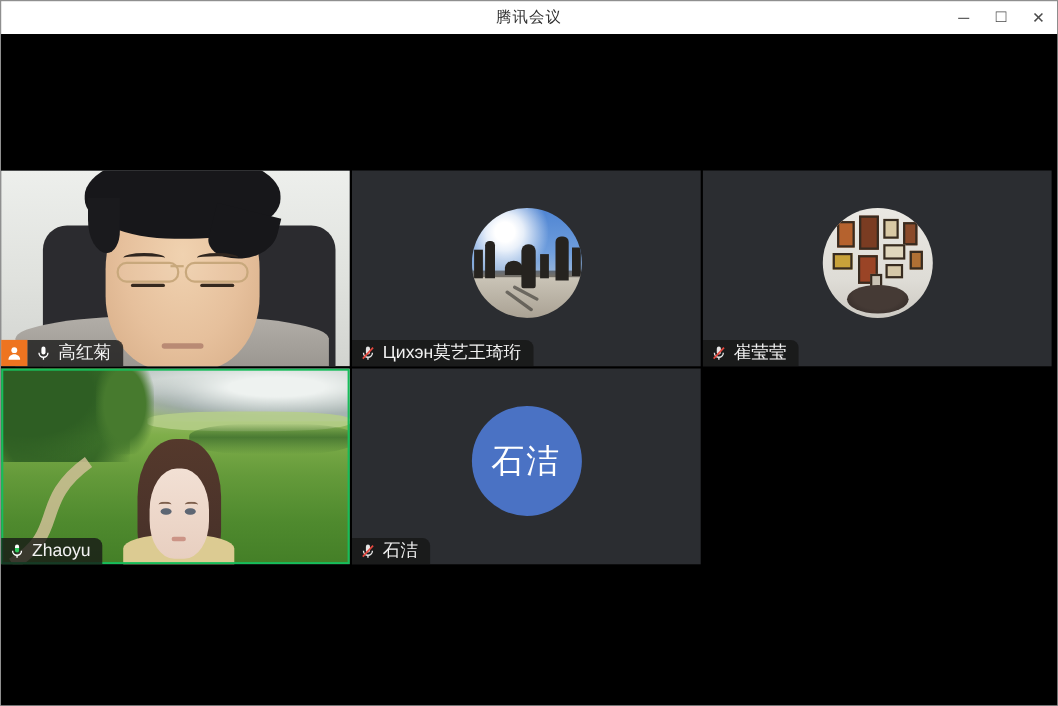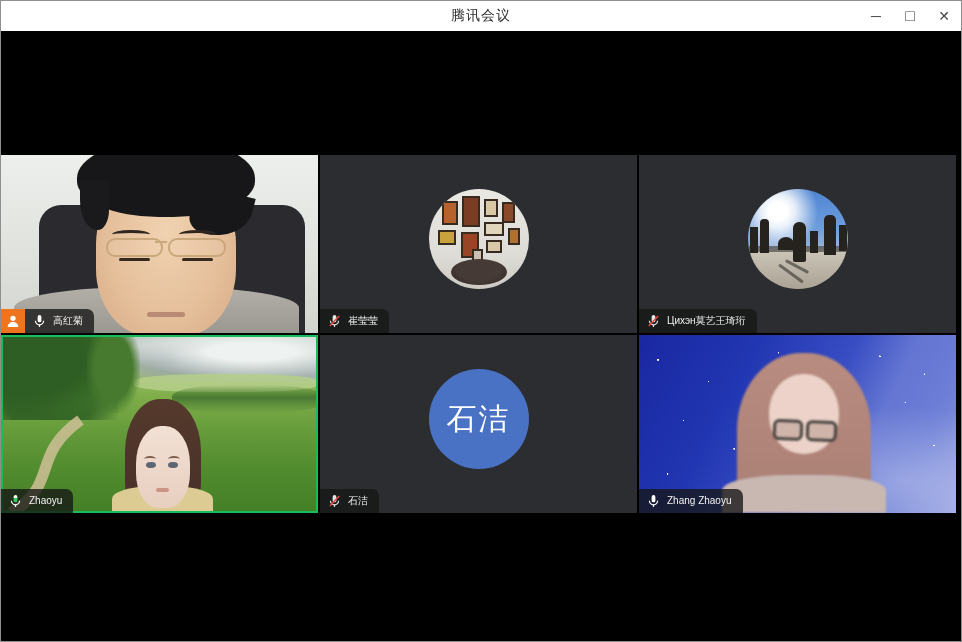--- a/index.html
+++ b/index.html
@@ -17,21 +17,21 @@
   .stage{position:relative;height:610px;background:#000;overflow:hidden;}
   .grid{position:absolute;top:124px;left:0;right:5px;height:358px;display:grid;
     grid-template-columns:repeat(3,1fr);grid-template-rows:178px 178px;gap:2px;}
   .tile{position:relative;background:#2b2d31;overflow:hidden;}
   .tile .shape{position:absolute;}
 
   
   .plate-row{position:absolute;left:0;bottom:0;display:flex;align-items:stretch;z-index:10;}
   .hostbadge{width:24px;height:24px;background:#ee7420;display:flex;align-items:center;justify-content:center;flex:none;}
   .plate{display:flex;align-items:center;gap:6px;background:rgba(22,22,22,0.78);color:#f2f2f2;
-    font-size:10px;line-height:16px;padding:4px 11px 4px 7px;border-radius:0 7px 0 0;height:24px;box-sizing:border-box;white-space:nowrap;}
+    font-size:16px;line-height:16px;padding:4px 11px 4px 7px;border-radius:0 7px 0 0;height:24px;box-sizing:border-box;white-space:nowrap;}
   .plate svg{flex:none;}
 
   
   .active-ring{position:absolute;inset:0;border:2px solid #17bd5b;z-index:9;pointer-events:none;}
 
   
   .avatar-center{position:absolute;inset:0;display:flex;align-items:center;justify-content:center;}
   .circle{width:100px;height:100px;border-radius:50%;overflow:hidden;position:relative;margin-top:-10px;flex:none;}
   .circle-blue{background:#4a72c4;display:flex;align-items:center;justify-content:center;
     color:#fff;font-size:30px;letter-spacing:2px;}
@@ -166,20 +166,48 @@
               <path d="M5.5 11.5a6.5 6.5 0 0 0 13 0" fill="none" stroke="#fff" stroke-width="2"></path>
               <line x1="12" y1="18" x2="12" y2="21.5" stroke="#fff" stroke-width="2"></line>
             </svg>
             <span>高红菊</span>
           </div>
         </div>
       </div>
 
       <div class="tile">
         <div class="avatar-center">
+          <div class="circle av-sun">
+            <div class="hz"></div>
+            <div class="sil" style="left:2px;top:38px;width:8px;height:26px;"></div>
+            <div class="sil" style="left:12px;top:30px;width:9px;height:34px;border-radius:4px 4px 0 0;"></div>
+            <div class="sil" style="left:30px;top:48px;width:16px;height:13px;border-radius:50% 50% 0 0;"></div>
+            <div class="sil" style="left:45px;top:33px;width:13px;height:40px;border-radius:6px 6px 2px 2px;"></div>
+            <div class="sil" style="left:62px;top:42px;width:8px;height:22px;"></div>
+            <div class="sil" style="left:76px;top:26px;width:12px;height:40px;border-radius:5px 5px 0 0;"></div>
+            <div class="sil" style="left:91px;top:36px;width:8px;height:26px;"></div>
+            <div class="sh" style="left:36px;top:76px;width:26px;transform:rotate(28deg);"></div>
+            <div class="sh" style="left:28px;top:83px;width:30px;transform:rotate(36deg);"></div>
+          </div>
+        </div>
+        <div class="plate-row">
+          <div class="plate">
+            <svg class="mic" viewBox="0 0 24 24">
+              <rect x="9" y="2.5" width="6" height="11.5" rx="3" fill="#e6e6e6"></rect>
+              <path d="M5.5 11.5a6.5 6.5 0 0 0 13 0" fill="none" stroke="#e6e6e6" stroke-width="2"></path>
+              <line x1="12" y1="18" x2="12" y2="21.5" stroke="#e6e6e6" stroke-width="2"></line>
+              <line x1="4.5" y1="20" x2="19.5" y2="4" stroke="#e5483f" stroke-width="2.4"></line>
+            </svg>
+            <span>Цихэн莫艺王琦珩</span>
+          </div>
+        </div>
+      </div>
+
+      <div class="tile">
+        <div class="avatar-center">
           <div class="circle av-gal">
             <div class="frame" style="left:13px;top:12px;width:16px;height:24px;background:#b5622e;"></div>
             <div class="frame" style="left:33px;top:7px;width:18px;height:31px;background:#7a3c22;"></div>
             <div class="frame" style="left:55px;top:10px;width:14px;height:18px;background:#d9c9a4;"></div>
             <div class="frame" style="left:73px;top:13px;width:13px;height:21px;background:#8a4a2a;"></div>
             <div class="frame" style="left:9px;top:41px;width:18px;height:15px;background:#c8a23a;"></div>
             <div class="frame" style="left:32px;top:43px;width:18px;height:26px;background:#9a4426;"></div>
             <div class="frame" style="left:55px;top:33px;width:20px;height:14px;background:#e0d6bc;"></div>
             <div class="frame" style="left:57px;top:51px;width:16px;height:13px;background:#d6c8a8;"></div>
             <div class="frame" style="left:79px;top:39px;width:12px;height:17px;background:#b07034;"></div>
@@ -189,48 +217,20 @@
         </div>
         <div class="plate-row">
           <div class="plate">
             <svg class="mic" viewBox="0 0 24 24">
               <rect x="9" y="2.5" width="6" height="11.5" rx="3" fill="#e6e6e6"></rect>
               <path d="M5.5 11.5a6.5 6.5 0 0 0 13 0" fill="none" stroke="#e6e6e6" stroke-width="2"></path>
               <line x1="12" y1="18" x2="12" y2="21.5" stroke="#e6e6e6" stroke-width="2"></line>
               <line x1="4.5" y1="20" x2="19.5" y2="4" stroke="#e5483f" stroke-width="2.4"></line>
             </svg>
             <span>崔莹莹</span>
-          </div>
-        </div>
-      </div>
-
-      <div class="tile">
-        <div class="avatar-center">
-          <div class="circle av-sun">
-            <div class="hz"></div>
-            <div class="sil" style="left:2px;top:38px;width:8px;height:26px;"></div>
-            <div class="sil" style="left:12px;top:30px;width:9px;height:34px;border-radius:4px 4px 0 0;"></div>
-            <div class="sil" style="left:30px;top:48px;width:16px;height:13px;border-radius:50% 50% 0 0;"></div>
-            <div class="sil" style="left:45px;top:33px;width:13px;height:40px;border-radius:6px 6px 2px 2px;"></div>
-            <div class="sil" style="left:62px;top:42px;width:8px;height:22px;"></div>
-            <div class="sil" style="left:76px;top:26px;width:12px;height:40px;border-radius:5px 5px 0 0;"></div>
-            <div class="sil" style="left:91px;top:36px;width:8px;height:26px;"></div>
-            <div class="sh" style="left:36px;top:76px;width:26px;transform:rotate(28deg);"></div>
-            <div class="sh" style="left:28px;top:83px;width:30px;transform:rotate(36deg);"></div>
-          </div>
-        </div>
-        <div class="plate-row">
-          <div class="plate">
-            <svg class="mic" viewBox="0 0 24 24">
-              <rect x="9" y="2.5" width="6" height="11.5" rx="3" fill="#e6e6e6"></rect>
-              <path d="M5.5 11.5a6.5 6.5 0 0 0 13 0" fill="none" stroke="#e6e6e6" stroke-width="2"></path>
-              <line x1="12" y1="18" x2="12" y2="21.5" stroke="#e6e6e6" stroke-width="2"></line>
-              <line x1="4.5" y1="20" x2="19.5" y2="4" stroke="#e5483f" stroke-width="2.4"></line>
-            </svg>
-            <span>Цихэн莫艺王琦珩</span>
           </div>
         </div>
       </div>
 
       <div class="tile">
         <div class="scene-field">
           <div class="shape clouds"></div>
           <div class="shape meadowfar"></div>
           <div class="shape fartrees"></div>
           <div class="shape treesleft"></div>
@@ -279,40 +279,16 @@
               <rect x="9" y="2.5" width="6" height="11.5" rx="3" fill="#e6e6e6"></rect>
               <path d="M5.5 11.5a6.5 6.5 0 0 0 13 0" fill="none" stroke="#e6e6e6" stroke-width="2"></path>
               <line x1="12" y1="18" x2="12" y2="21.5" stroke="#e6e6e6" stroke-width="2"></line>
               <line x1="4.5" y1="20" x2="19.5" y2="4" stroke="#e5483f" stroke-width="2.4"></line>
             </svg>
             <span>石洁</span>
           </div>
         </div>
       </div>
 
-      <div class="tile">
-        <div class="scene-stars">
-          <div class="starfield"></div>
-          <div class="personZ">
-            <div class="hairZ"></div>
-            <div class="faceZ"></div>
-            <div class="glassesZ">
-              <div class="lensZ"></div>
-              <div class="lensZ"></div>
-            </div>
-            <div class="bodyZ"></div>
-          </div>
-        </div>
-        <div class="plate-row">
-          <div class="plate">
-            <svg class="mic" viewBox="0 0 24 24">
-              <rect x="9" y="2.5" width="6" height="11.5" rx="3" fill="#fff"></rect>
-              <path d="M5.5 11.5a6.5 6.5 0 0 0 13 0" fill="none" stroke="#fff" stroke-width="2"></path>
-              <line x1="12" y1="18" x2="12" y2="21.5" stroke="#fff" stroke-width="2"></line>
-            </svg>
-            <span>Zhang Zhaoyu</span>
-          </div>
-        </div>
-      </div>
 
     </div>
   </div>
 </div>
 
 </body></html>

